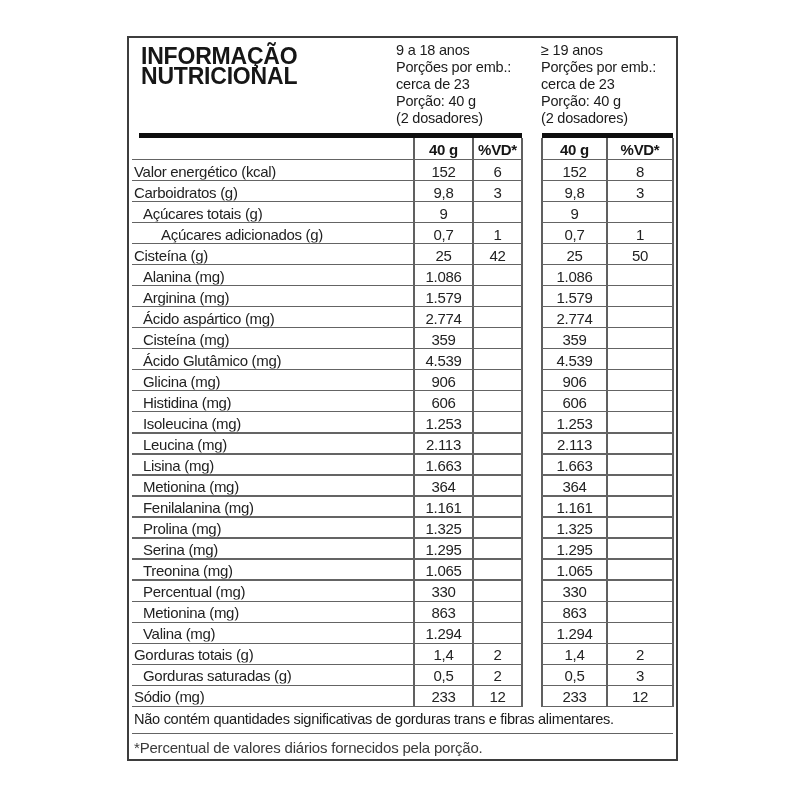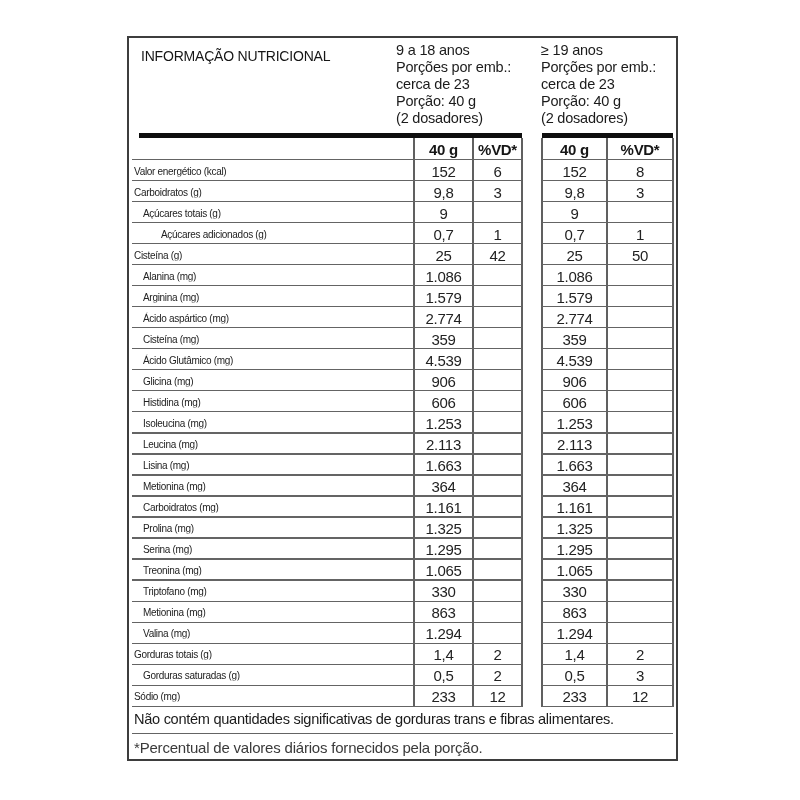--- a/index.html
+++ b/index.html
@@ -7,21 +7,21 @@
     width:800px;height:800px;background:#ffffff;position:relative;
     font-family:"Liberation Sans", sans-serif;color:#1f1f1f;
     -webkit-font-smoothing:antialiased;
   }
   .box{
     position:absolute;left:127px;top:36px;width:551px;height:725px;
     border:2px solid #3d3d3d;box-sizing:border-box;background:#fff;
   }
   .title{
     position:absolute;left:12px;top:8px;width:238px;
-    font-size:14px;font-weight:normal;line-height:20px;color:#161616;
+    font-size:23px;font-weight:bold;line-height:20px;color:#161616;
     letter-spacing:-0.2px;
   }
   .agehead{
     position:absolute;top:4px;font-size:14.5px;line-height:17px;
     white-space:pre-line;color:#1b1b1b;letter-spacing:-0.2px;
   }
   .agehead.g1{left:267px;width:140px;}
   .agehead.g2{left:412px;width:138px;}
   .bar{position:absolute;top:95px;height:5px;background:#0e0e0e;}
   .bar.b1{left:10px;width:383px;}
@@ -31,21 +31,21 @@
   .v4{left:412.3px;} .v5{left:477.3px;} .v6{left:543.3px;}
   .rows{
     position:absolute;left:0;top:100px;width:508px;height:569px;
     display:grid;grid-template-rows:22px repeat(26, 1fr);
   }
   .row{position:relative;}
   .hl1{position:absolute;left:3px;width:390px;bottom:0;height:1.3px;background:#646464;}
   .hl2{position:absolute;left:413px;width:131px;bottom:0;height:1.3px;background:#646464;}
   .lab{
     position:absolute;left:0;width:284px;top:50%;transform:translateY(-50%);
-    font-size:10px;white-space:nowrap;letter-spacing:-0.3px;color:#222;
+    font-size:15px;white-space:nowrap;letter-spacing:-0.3px;color:#222;
     box-sizing:border-box;overflow:hidden;
   }
   .ind0{padding-left:5px;} .ind1{padding-left:14px;} .ind2{padding-left:32px;}
   .val{
     position:absolute;top:50%;transform:translateY(-50%);
     font-size:15px;text-align:center;letter-spacing:-0.3px;color:#222;
   }
   .c1{left:285px;width:59px;} .c2{left:344px;width:49px;}
   .c3{left:413px;width:65px;} .c4{left:478px;width:66px;}
   .hdr .val{font-weight:bold;color:#161616;}
@@ -234,21 +234,21 @@
       <div class="row">
     <span class="lab ind1">Metionina (mg)</span>
     <span class="val c1">364</span>
     <span class="val c2"></span>
     <span class="val c3">364</span>
     <span class="val c4"></span>
     <span class="hl1"></span>
     <span class="hl2"></span>
   </div>
       <div class="row">
-    <span class="lab ind1">Carboidratos (mg)</span>
+    <span class="lab ind1">Fenilalanina (mg)</span>
     <span class="val c1">1.161</span>
     <span class="val c2"></span>
     <span class="val c3">1.161</span>
     <span class="val c4"></span>
     <span class="hl1"></span>
     <span class="hl2"></span>
   </div>
       <div class="row">
     <span class="lab ind1">Prolina (mg)</span>
     <span class="val c1">1.325</span>
@@ -270,21 +270,21 @@
       <div class="row">
     <span class="lab ind1">Treonina (mg)</span>
     <span class="val c1">1.065</span>
     <span class="val c2"></span>
     <span class="val c3">1.065</span>
     <span class="val c4"></span>
     <span class="hl1"></span>
     <span class="hl2"></span>
   </div>
       <div class="row">
-    <span class="lab ind1">Triptofano (mg)</span>
+    <span class="lab ind1">Percentual (mg)</span>
     <span class="val c1">330</span>
     <span class="val c2"></span>
     <span class="val c3">330</span>
     <span class="val c4"></span>
     <span class="hl1"></span>
     <span class="hl2"></span>
   </div>
       <div class="row">
     <span class="lab ind1">Metionina (mg)</span>
     <span class="val c1">863</span>

